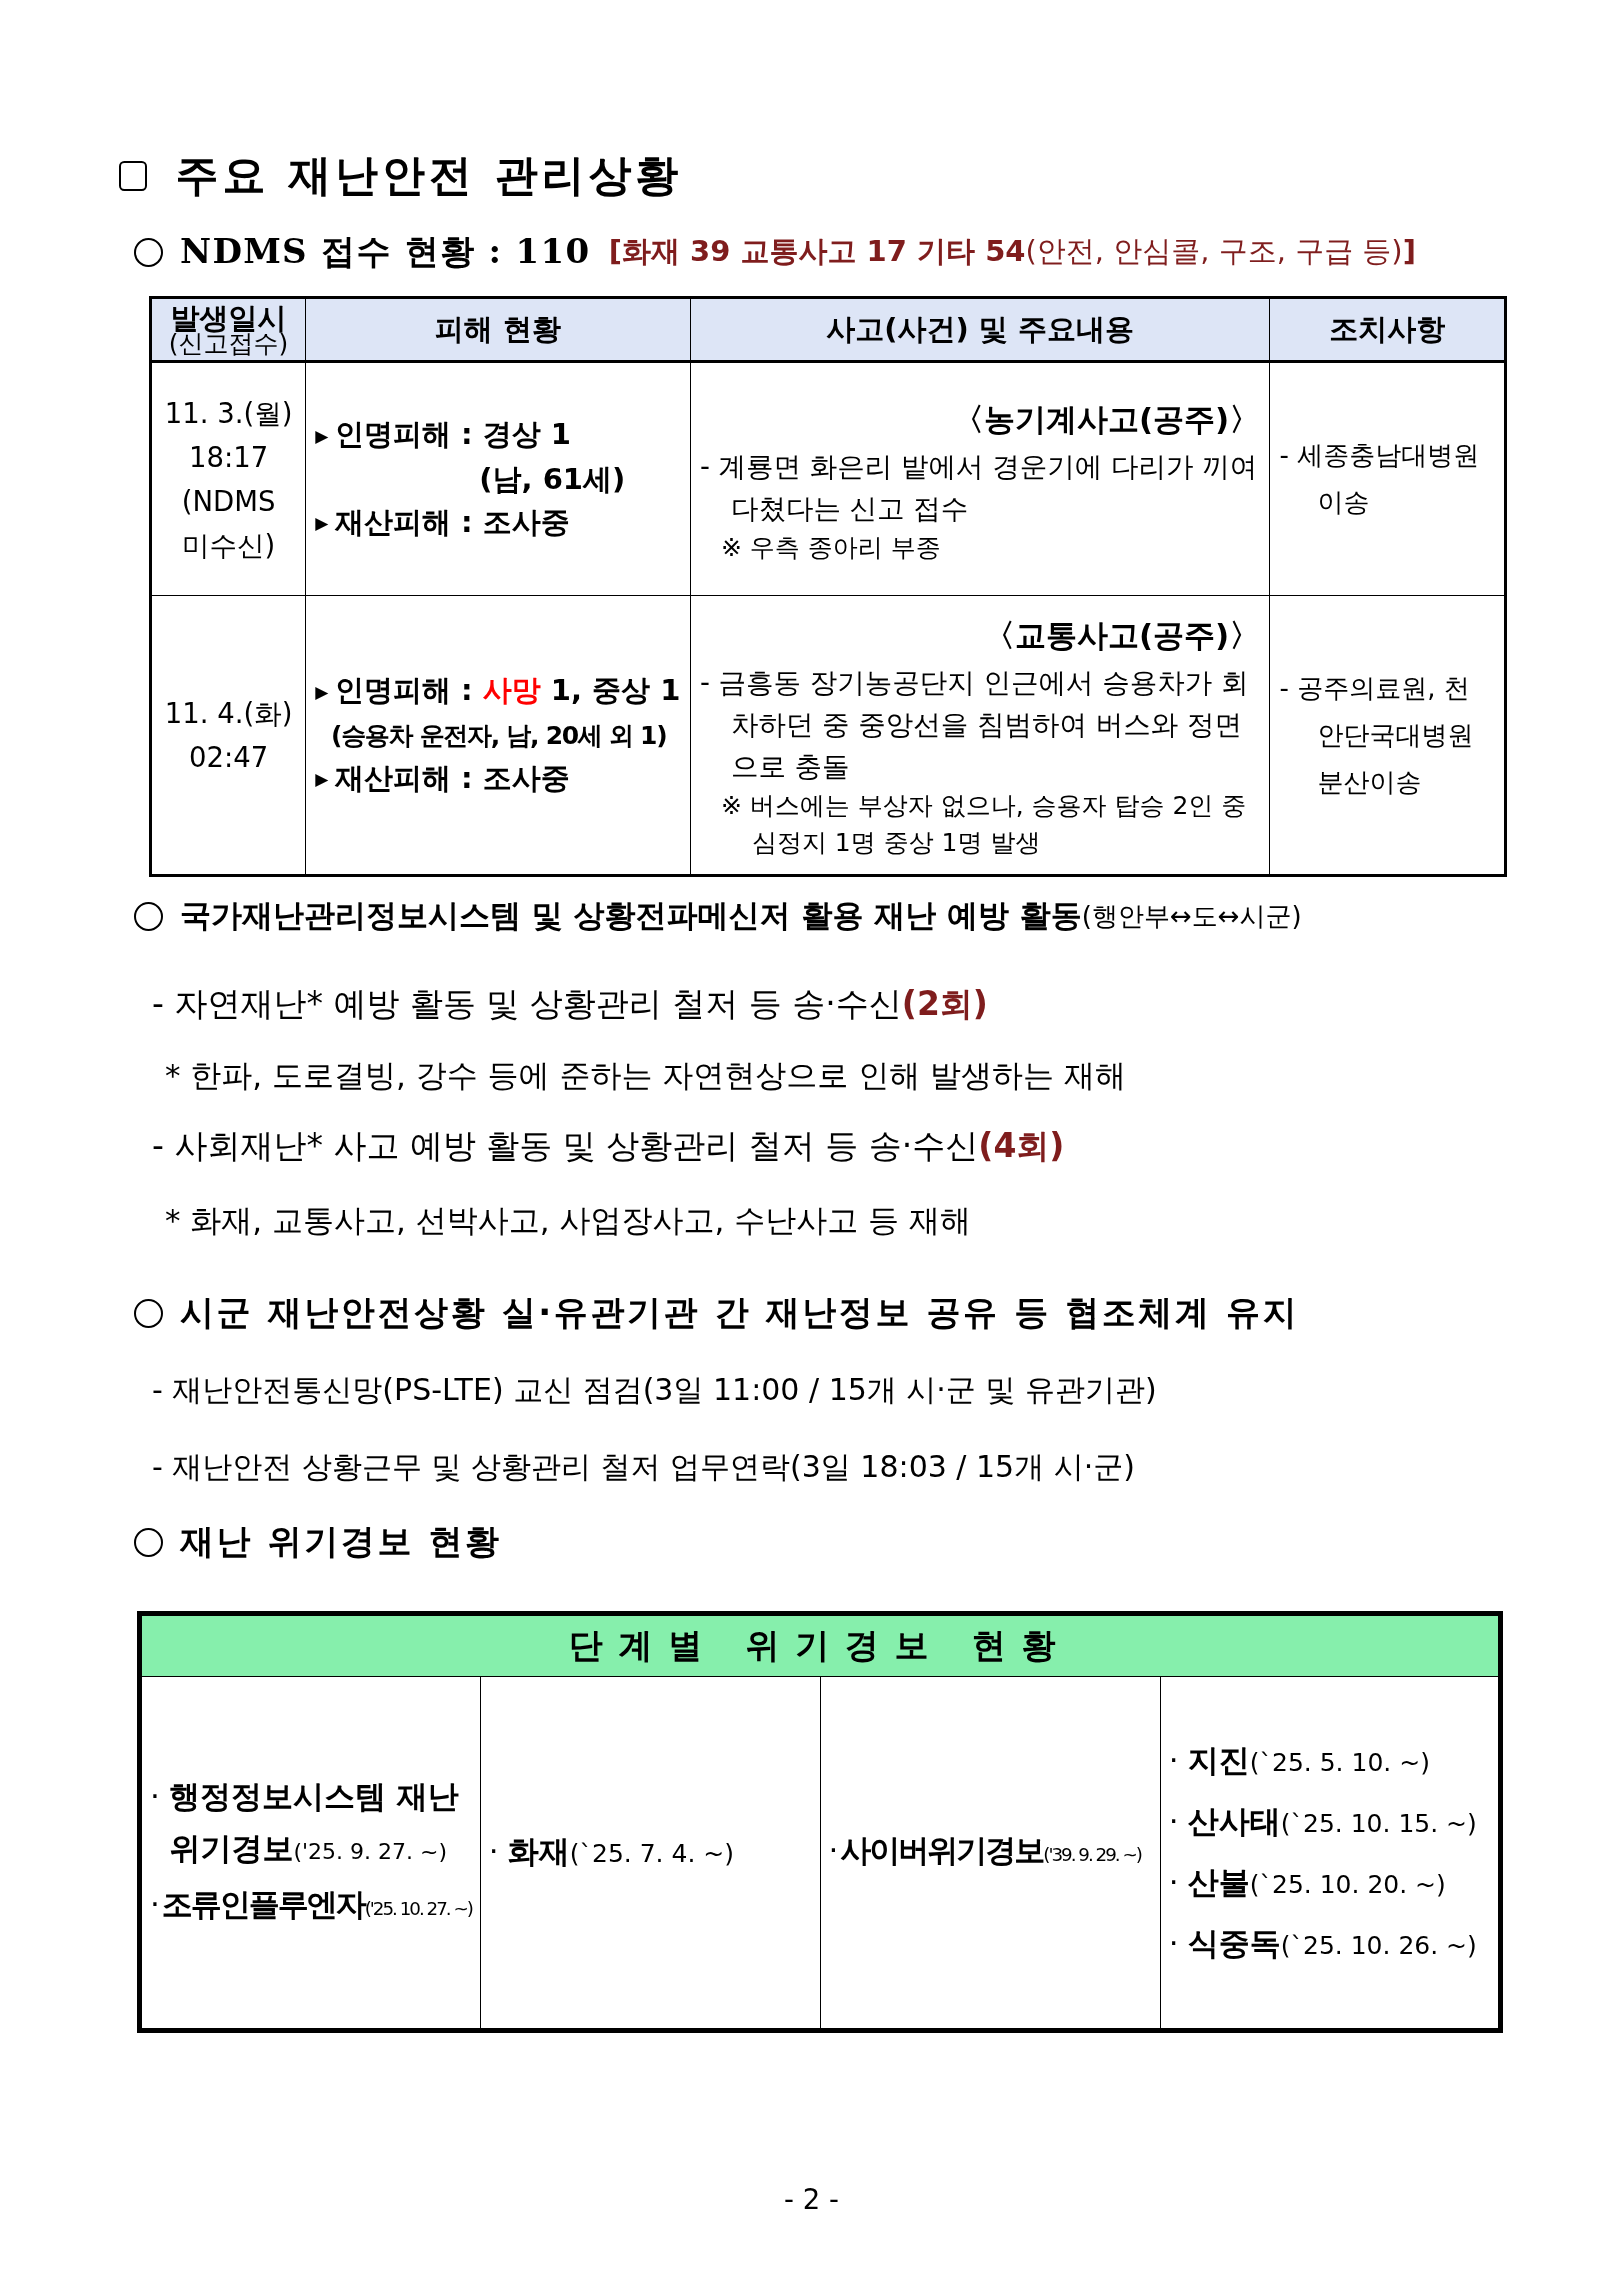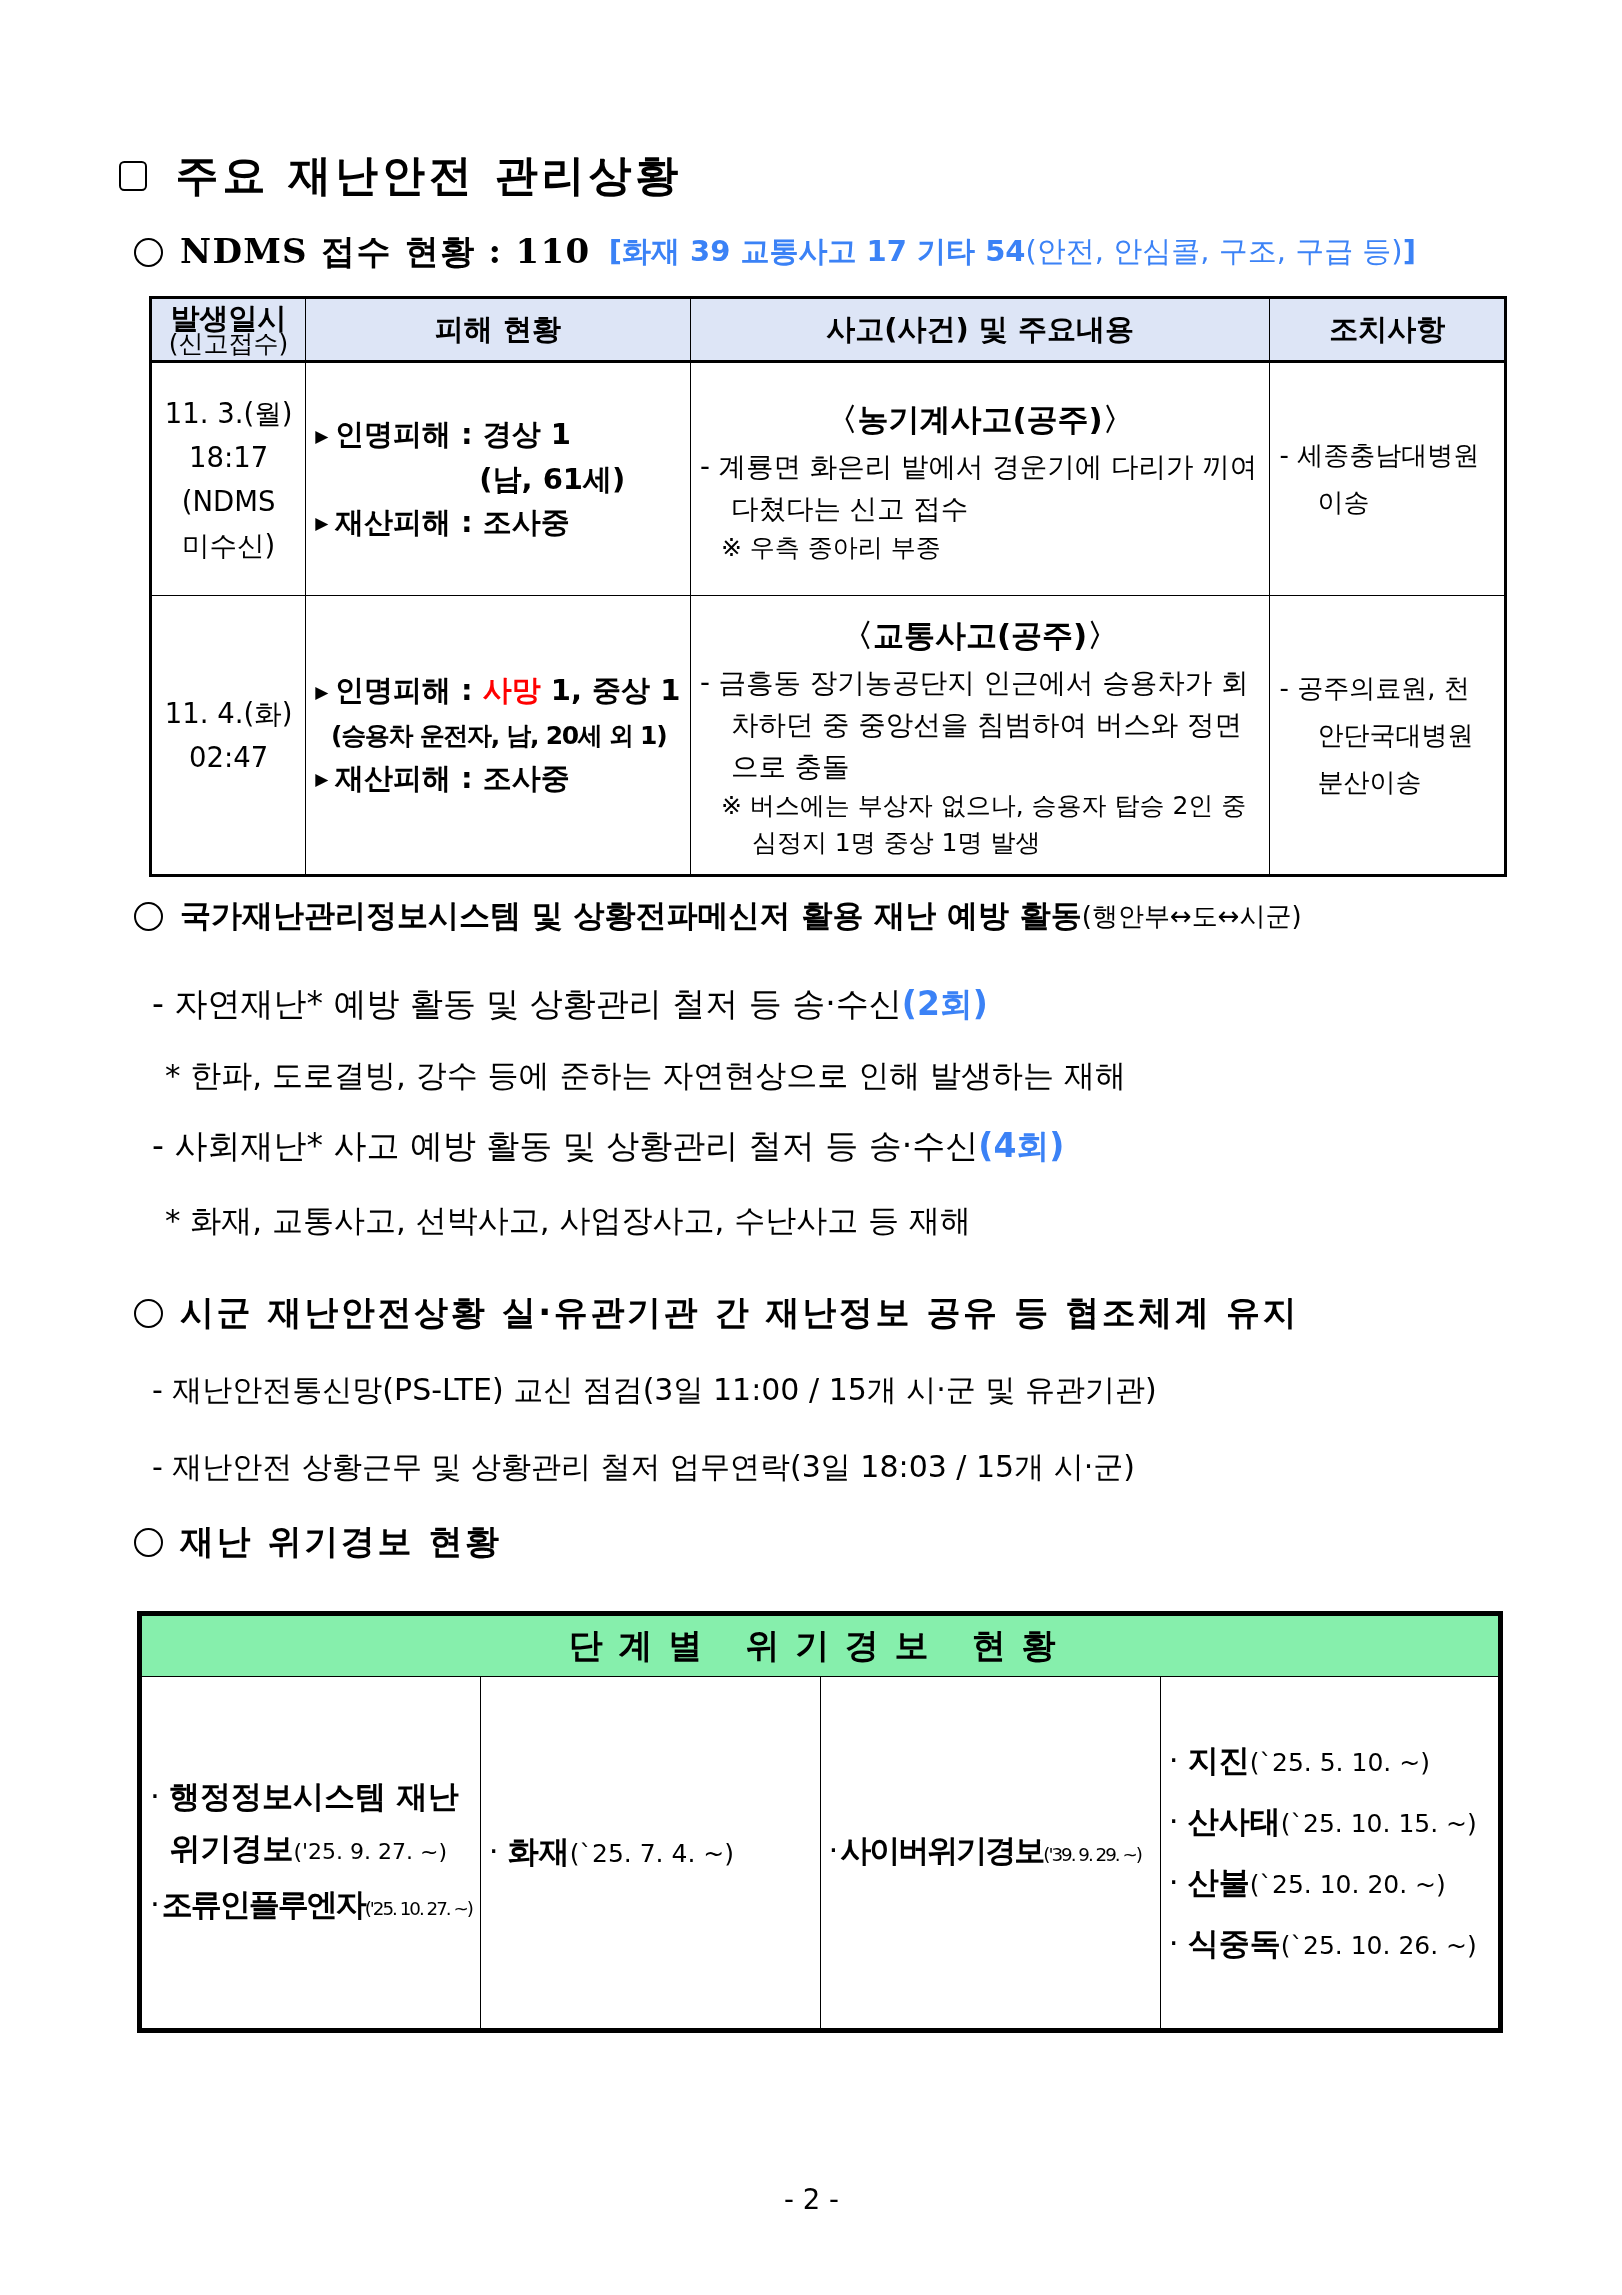--- a/index.html
+++ b/index.html
@@ -1,20 +1,20 @@
 <!DOCTYPE html>
 <html style="font-size:10.5px"><head>
 <meta charset="utf-8">
 <style>
   html, body { margin:0; padding:0; background:#ffffff; }
   body { width:1623px; height:2295px; position:relative; overflow:hidden;
          font-family:"DejaVu Sans","Liberation Sans",sans-serif; color:#000; }
   .abs { position:absolute; }
   .serif { font-family:"DejaVu Serif","Liberation Serif",serif; }
-  .blue { color:#3b82f6; }
+  .blue { color:#7f1d1d; }
   .red { color:#ff0000; }
   .b { font-weight:bold; }
 
   
   #title { left:119px; top:147px; font-size:43px; font-weight:bold; letter-spacing:3.9px; white-space:nowrap; display:flex; align-items:center; }
   .sqbox { display:inline-block; width:27.5px; height:30px; border:2.6px solid #000; border-radius:5.2px; margin-right:29px; box-sizing:border-box; }
 
   .circ { display:inline-block; width:29px; height:29px; border:2px solid #000; border-radius:50%; box-sizing:border-box; margin-right:17px; vertical-align:middle; }
 
   #ndms { left:134px; top:229px; font-size:34px; white-space:nowrap; display:flex; align-items:center; }
@@ -31,21 +31,21 @@
   #inc .hdsub { font-weight:normal; font-size:25px; display:block; line-height:22px; }
   #inc .hdmain { display:block; line-height:29px; }
   #inc td { padding:0 9.2px; }
   .c1 { width:135px; text-align:center; line-height:44px; }
   .c2 { width:366px; }
   .c3 { width:563px; }
   .c4 { width:216px; }
   .dmg { font-weight:bold; line-height:43px; font-size:29px; }
   .dmg .tri { font-size:17px; vertical-align:middle; margin-right:6.5px; }
   .ind { padding-left:164px; }
-  .ttl { text-align:center; font-weight:bold; font-size:31px; line-height:52px; }
+  .ttl { text-align:right; font-weight:bold; font-size:31px; line-height:52px; }
   .line { line-height:42px; font-size:27.5px; padding-left:31px; text-indent:-31px; }
   .note { line-height:37px; font-size:25px; padding-left:52px; text-indent:-31px; }
   .act { line-height:47px; font-size:26px; padding-left:38px; text-indent:-38px; }
 
   
   .sec { left:134px; font-size:33px; white-space:nowrap; display:flex; align-items:center; }
   .sec .t { font-weight:bold; }
   .sec .sm { font-size:26px; }
   .sub { font-size:33px; white-space:nowrap; }
   .star { font-size:31px; white-space:nowrap; }

